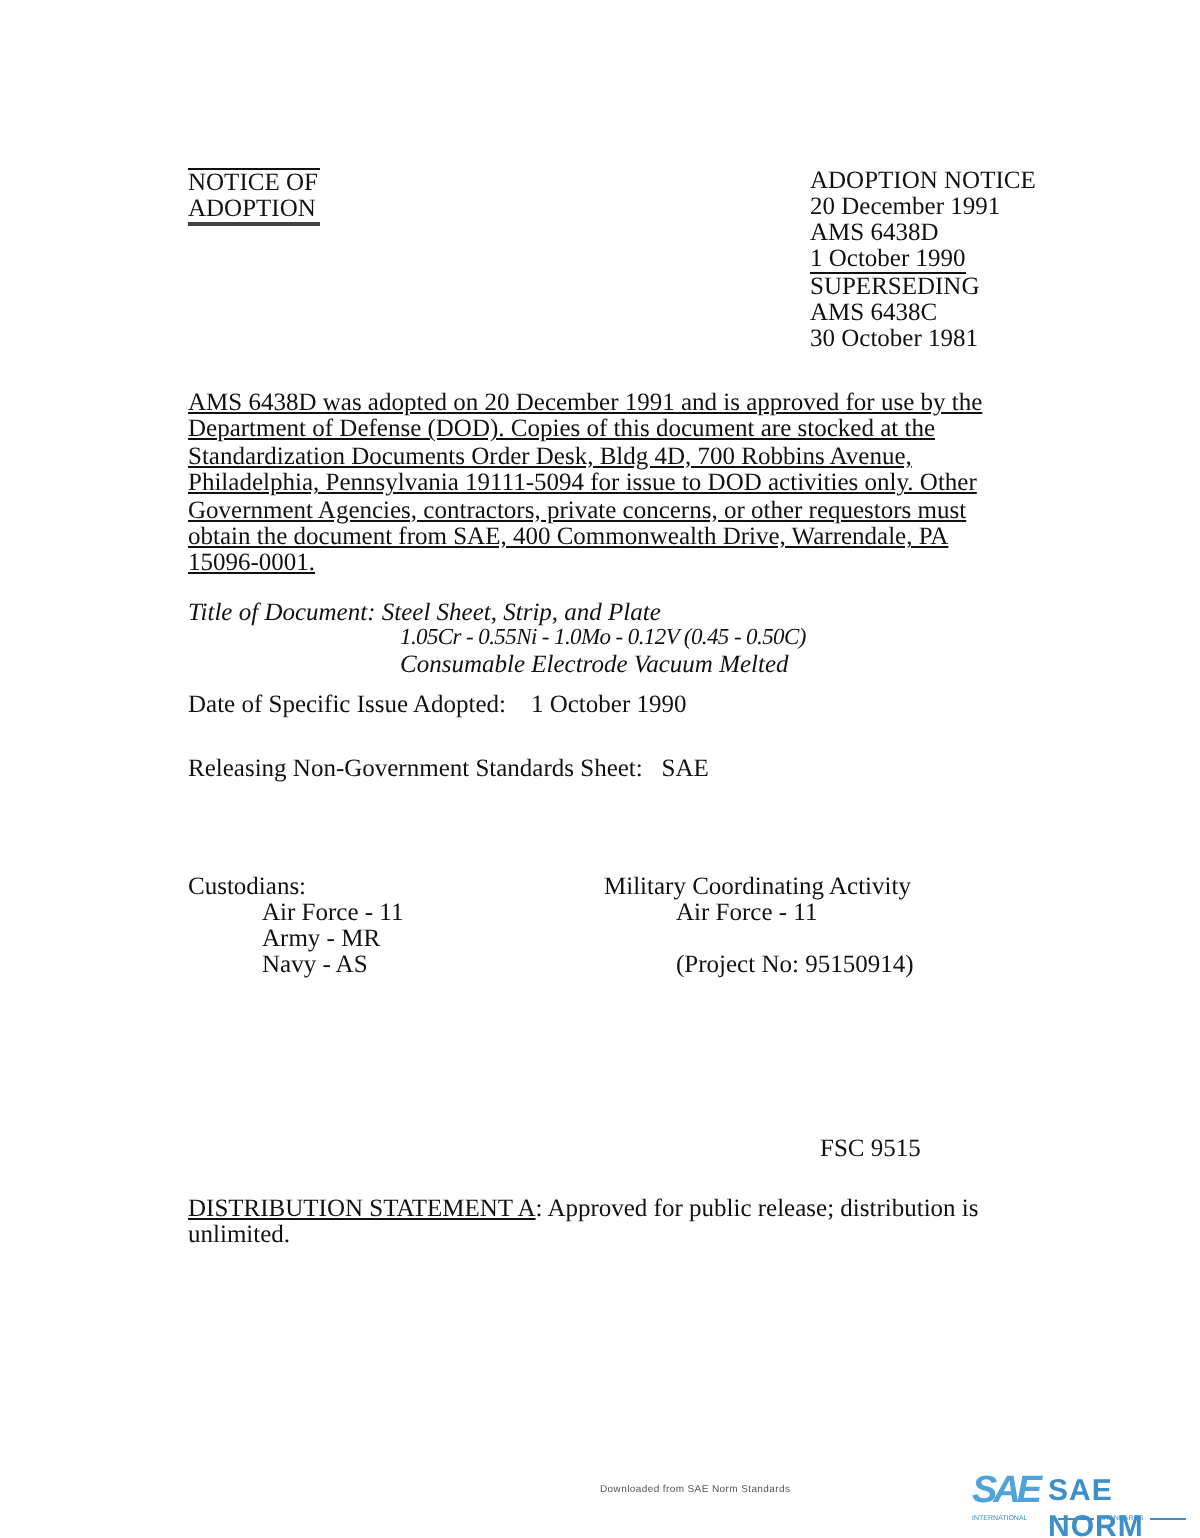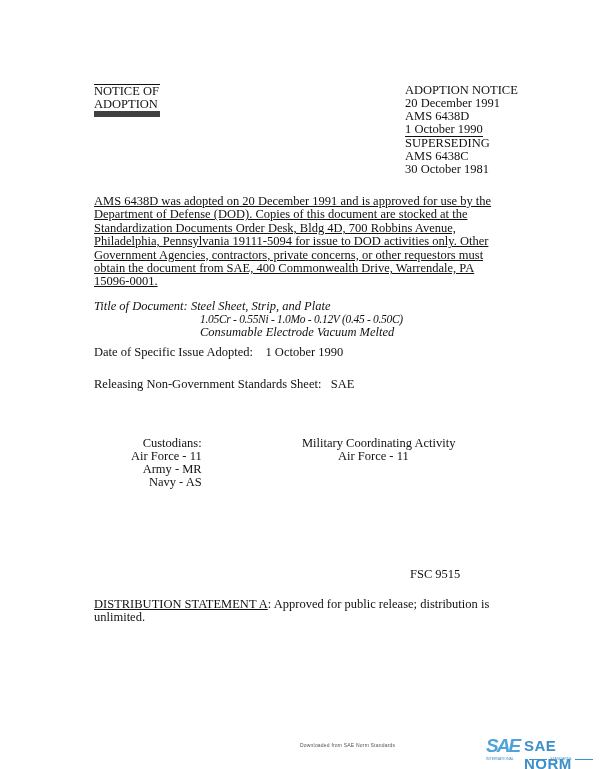--- a/index.html
+++ b/index.html
@@ -3,31 +3,31 @@
 <meta charset="utf-8">
 <style>
   html, body { margin: 0; padding: 0; }
   body {
     width: 600px; height: 769px; background: #ffffff; position: relative; overflow: hidden;
     font-family: "Liberation Serif", "DejaVu Serif", serif; color: #111; font-size: 12.5px;
   }
   .abs { position: absolute; }
   .line { line-height: 13px; white-space: nowrap; }
   .hdr-left { left: 94px; top: 84px; width: 66px; border-top: 1px solid #111; }
-  .hdr-left .u { border-bottom: 6px solid #404040; display: inline-block; width: 66px; }
+  .hdr-left .u { border-bottom: 2px solid #404040; display: inline-block; width: 66px; }
   .hdr-right { left: 405px; top: 84px; }
   .hdr-right .ul { border-bottom: 1px solid #111; display: inline-block; }
   .para { left: 94px; top: 195px; width: 450px; line-height: 13.4px; text-decoration: underline; }
   .para .l { white-space: nowrap; display: block; }
   .title-block { left: 94px; top: 300px; font-style: italic; }
   .title-block .ind { padding-left: 106px; display: block; }
   .title-block .formula { font-size: 11.5px; letter-spacing: -0.3px; text-align: right; }
   .date-issue { left: 94px; top: 346px; }
   .releasing { left: 94px; top: 378px; }
-  .cust { left: 94px; top: 437px; text-align: right; }
+  .cust { left: 94px; top: 437px; }
   .cust .ind { padding-left: 37px; display: block; }
   .mca { left: 302px; top: 437px; }
   .mca .ind { padding-left: 36px; display: block; }
   .mca .proj { padding-left: 36px; display: block; margin-top: 13px; }
   .fsc { left: 410px; top: 568px; }
   .dist { left: 94px; top: 598px; width: 450px; }
   .dist .ul { text-decoration: underline; }
   .footer-text { left: 300px; top: 742px; font-family: "Liberation Sans", sans-serif; font-size: 5px; color: #555; letter-spacing: 0.2px; }
   .logo { left: 486px; top: 736px; width: 110px; height: 28px; }
   .logo .sae-mark { position: absolute; left: 0; top: 0; font-family: "Liberation Sans", sans-serif; font-weight: bold; font-style: italic; font-size: 19px; color: #4fa3d8; letter-spacing: -2px; line-height: 20px; }
@@ -88,20 +88,21 @@
 <div class="abs cust line">
   <div>Custodians:</div>
   <span class="ind">Air Force - 11</span>
   <span class="ind">Army - MR</span>
   <span class="ind">Navy - AS</span>
 </div>
 
 <div class="abs mca line">
   <div>Military Coordinating Activity</div>
   <span class="ind">Air Force - 11</span>
+  <span class="proj">(Project No: 95150914)</span>
 </div>
 
 <div class="abs fsc line">FSC 9515</div>
 
 <div class="abs dist">
   <div class="line">
     <span class="ul">DISTRIBUTION STATEMENT A</span><span>: Approved for public release; distribution is</span>
   </div>
   <div class="line">unlimited.</div>
 </div>

